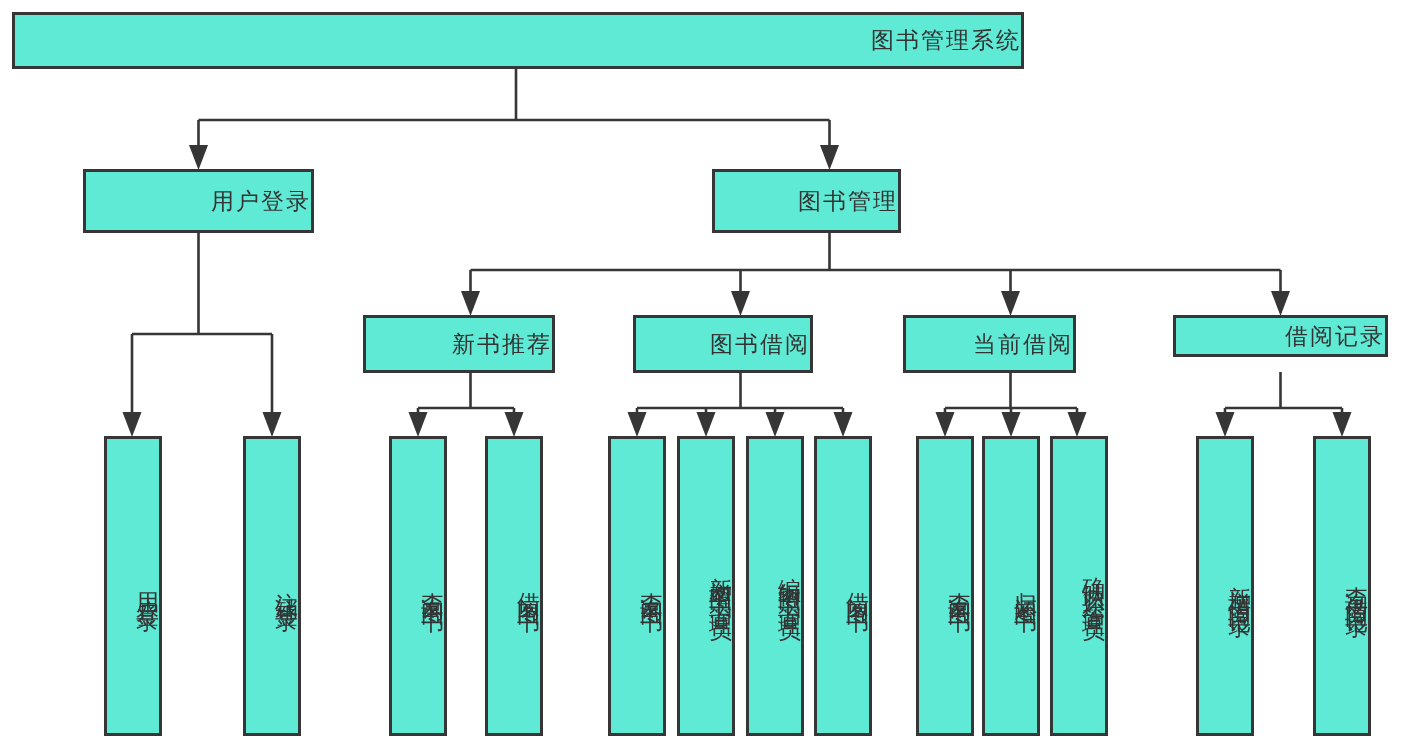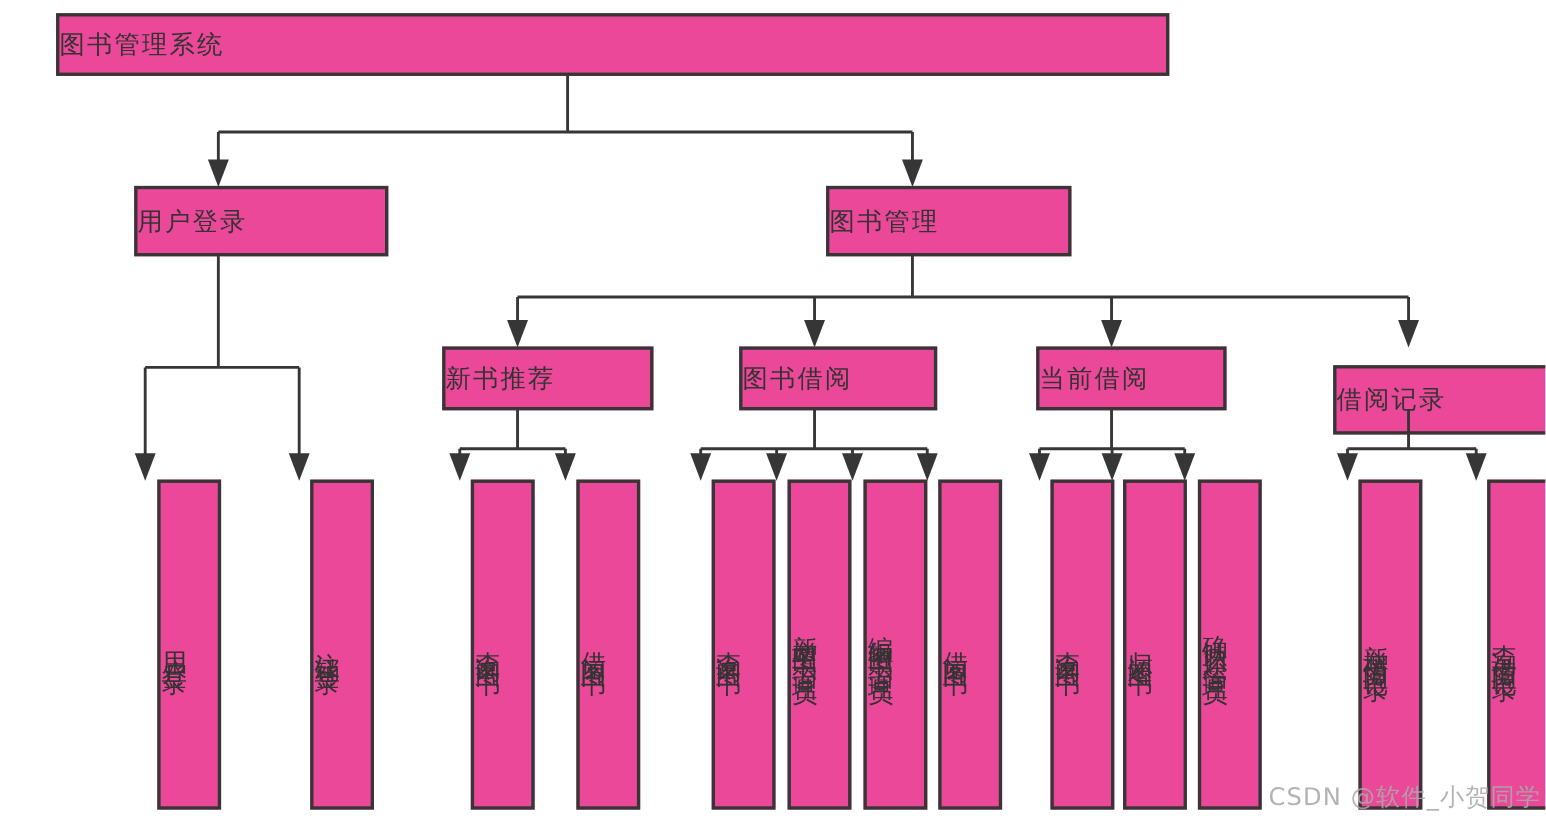--- a/index.html
+++ b/index.html
@@ -2,22 +2,22 @@
 <html><head>
 <meta charset="utf-8">
 <style>
   html,body{margin:0;padding:0;background:#ffffff;}
   #canvas{
     position:relative;width:1405px;height:747px;background:#ffffff;overflow:hidden;
     font-family:"DejaVu Sans","Liberation Sans",sans-serif;color:#333333;
   }
   svg.wires{position:absolute;left:0;top:0;z-index:3;pointer-events:none;}
   .box{
-    position:absolute;box-sizing:border-box;border:3px solid #363636;background:#ec4899;
-    display:flex;align-items:center;justify-content:flex-start;z-index:2;margin-left:39px;
+    position:absolute;box-sizing:border-box;border:3px solid #363636;background:#5eead4;
+    display:flex;align-items:center;justify-content:flex-end;z-index:2;
   }
   .box .lbl{font-size:23px;letter-spacing:2px;white-space:nowrap;color:#333333;}
   .box.v .lbl{
     writing-mode:vertical-rl;text-orientation:mixed;
     letter-spacing:6px;line-height:1;font-size:23px;
   }
   .watermark{
     position:absolute;right:4px;top:710px;z-index:4;font-size:22px;letter-spacing:1px;
     color:rgba(168,168,168,0.88);white-space:nowrap;
   }
@@ -70,34 +70,34 @@
     </g>
   </svg>
 
   <div class="box h" style="left:12px;top:12px;width:1012px;height:57px">
     <span class="lbl">图书管理系统</span>
   </div>
 
   <div class="box h" style="left:83px;top:169px;width:231px;height:64px">
     <span class="lbl">用户登录</span>
   </div>
-  <div class="box h" style="left:712px;top:169px;width:223px;height:64px">
+  <div class="box h" style="left:712px;top:169px;width:189px;height:64px">
     <span class="lbl">图书管理</span>
   </div>
 
   <div class="box h" style="left:363px;top:315px;width:192px;height:58px">
     <span class="lbl">新书推荐</span>
   </div>
   <div class="box h" style="left:633px;top:315px;width:180px;height:58px">
     <span class="lbl">图书借阅</span>
   </div>
   <div class="box h" style="left:903px;top:315px;width:173px;height:58px">
     <span class="lbl">当前借阅</span>
   </div>
-  <div class="box h" style="left:1173px;top:332px;width:215px;height:63px">
+  <div class="box h" style="left:1173px;top:315px;width:215px;height:42px">
     <span class="lbl">借阅记录</span>
   </div>
 
   <div class="box v" style="left:104px;top:436px;width:58px;height:300px">
     <span class="lbl">用户登录</span>
   </div>
   <div class="box v" style="left:243px;top:436px;width:58px;height:300px">
     <span class="lbl">注销登录</span>
   </div>
 
@@ -131,15 +131,14 @@
     <span class="lbl">确认归还（管理员）</span>
   </div>
 
   <div class="box v" style="left:1196px;top:436px;width:58px;height:300px">
     <span class="lbl">新增借阅记录</span>
   </div>
   <div class="box v" style="left:1313px;top:436px;width:58px;height:300px">
     <span class="lbl">查询借阅记录</span>
   </div>
 
-  <div class="watermark">CSDN @软件_小贺同学</div>
 
 </div>
 
 </body></html>

